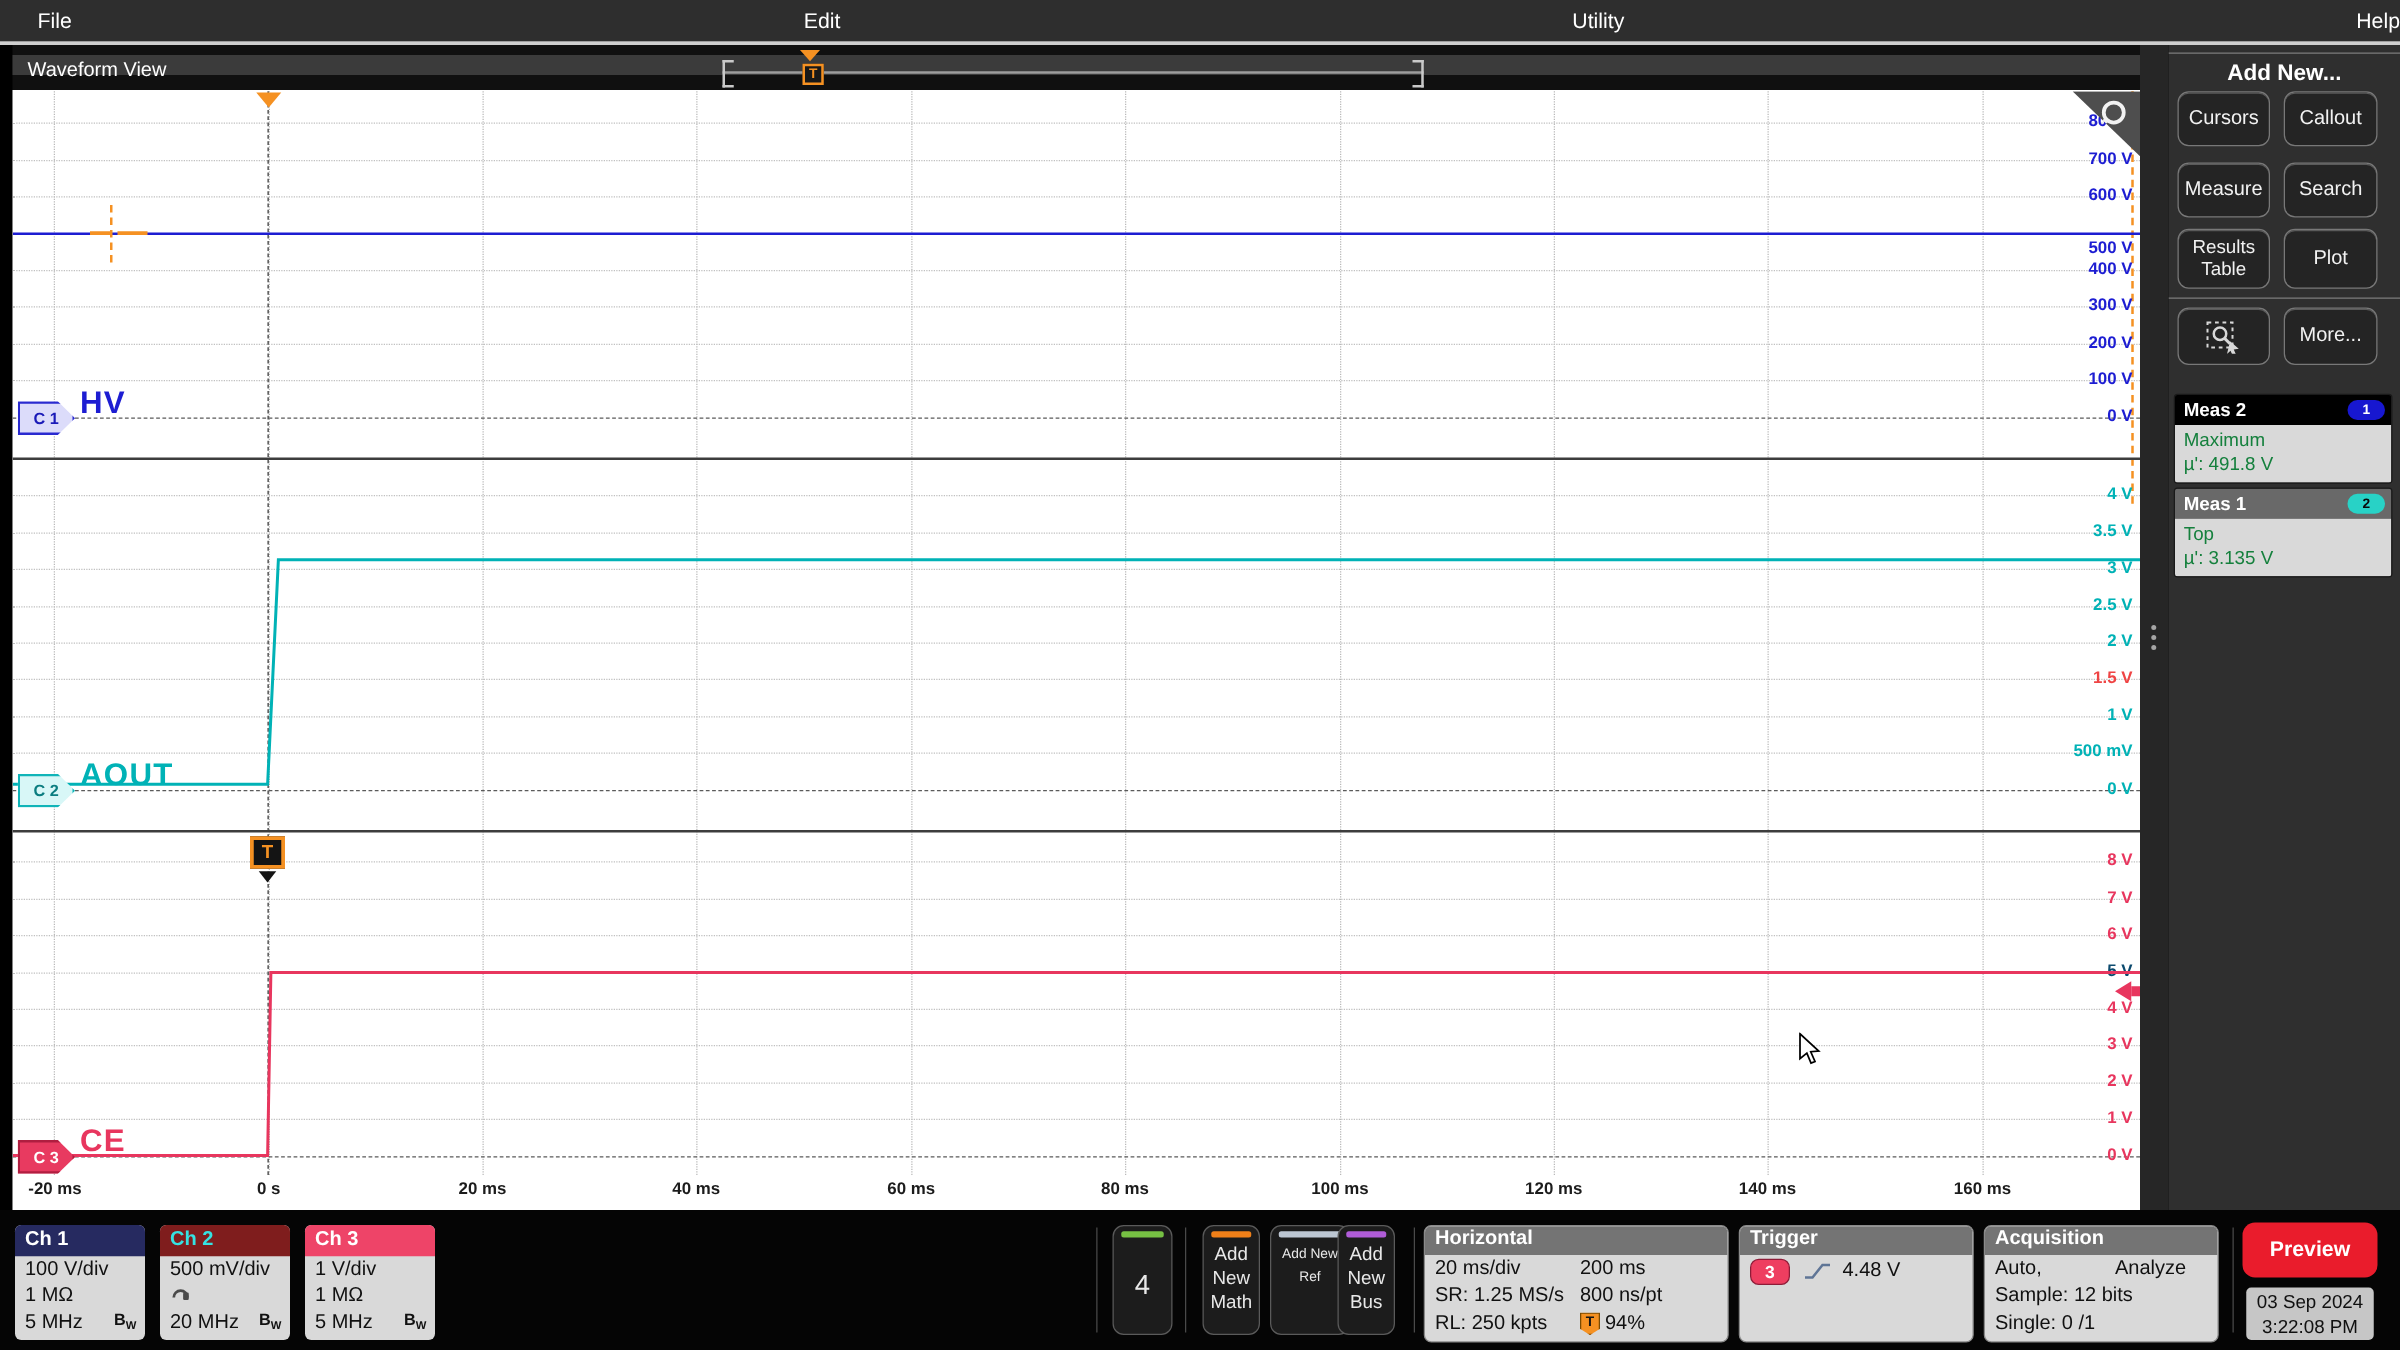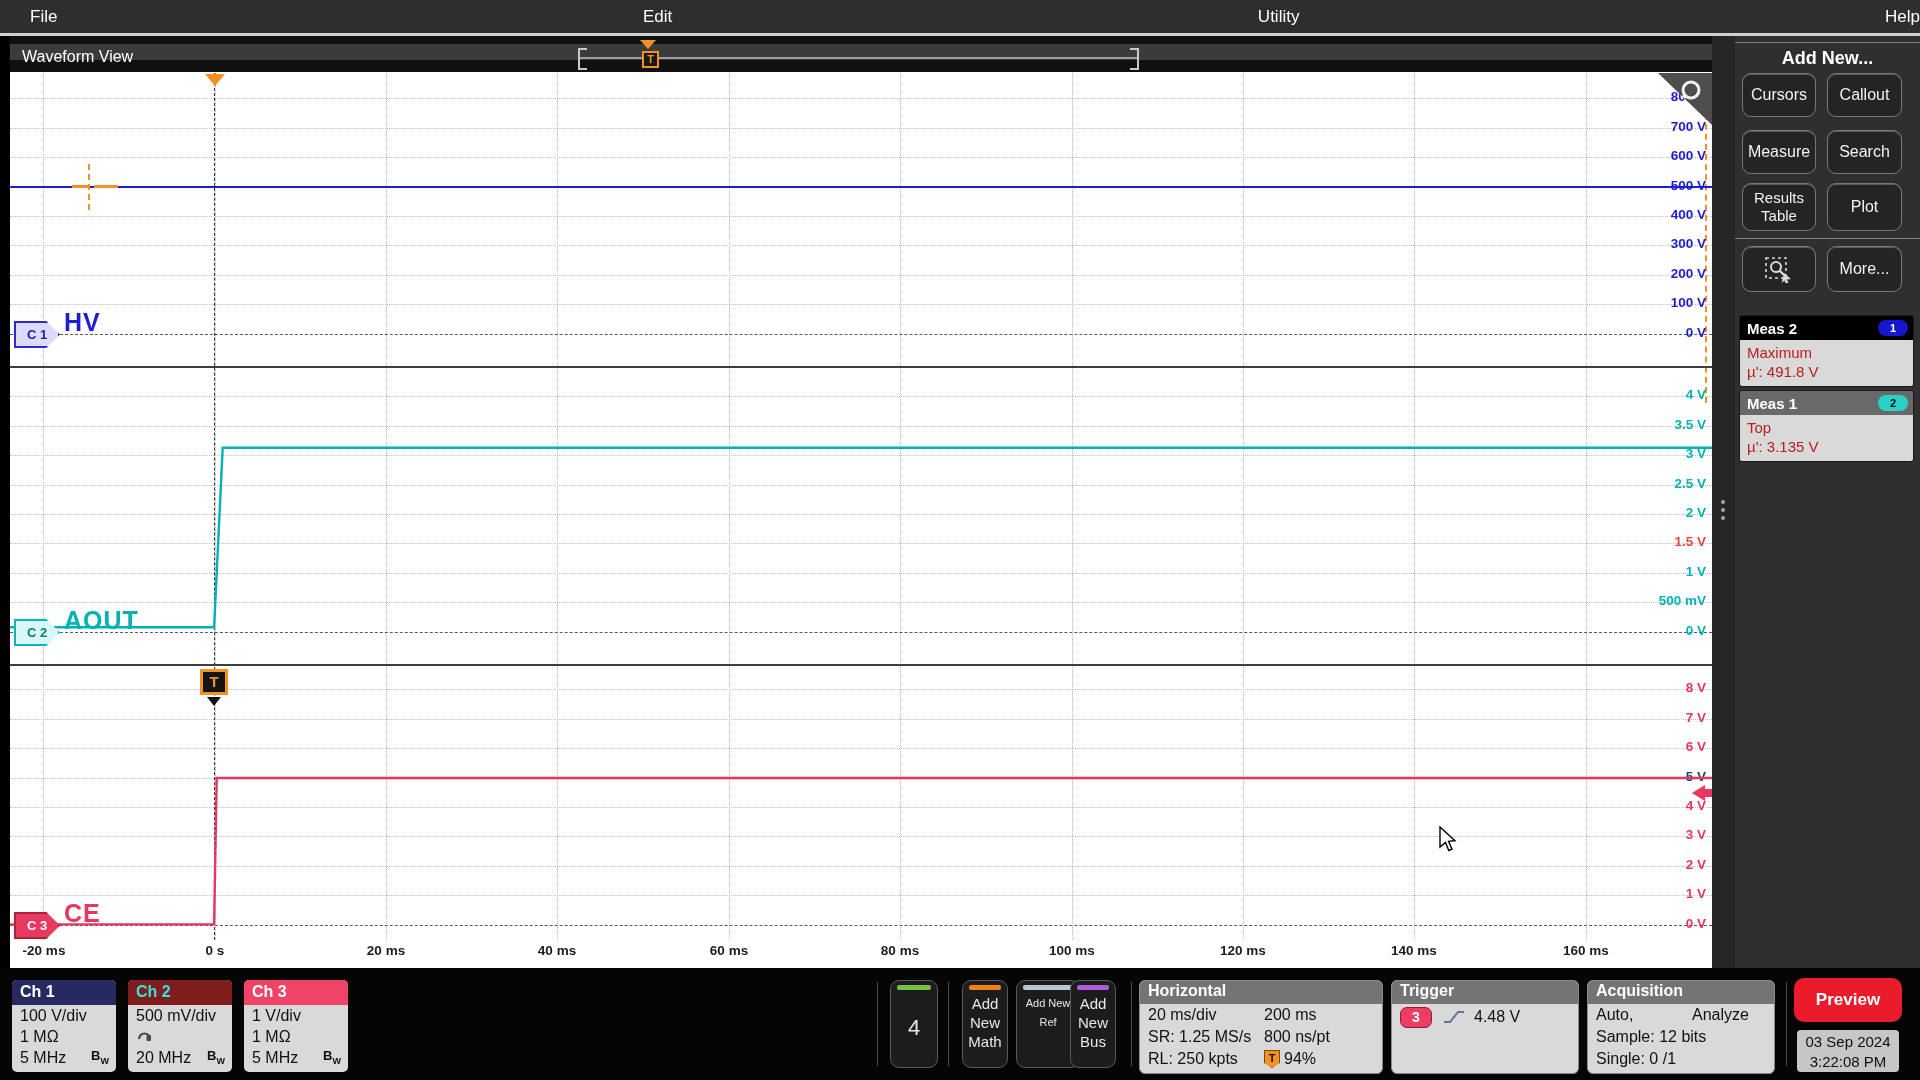--- a/index.html
+++ b/index.html
@@ -73,21 +73,21 @@
   .rp-hr{position:absolute;left:0;width:185px;height:1px;background:#7d7d7d;}
   .rp-title{position:absolute;left:0;top:12px;width:185px;text-align:center;color:#fff;font-size:18px;font-weight:bold;}
   .rpbtn{position:absolute;background:#242424;border:1px solid #787878;border-radius:9px;color:#f2f2f2;
          font-size:16px;display:flex;align-items:center;justify-content:center;text-align:center;
          box-shadow:inset 0 1px 0 #5a5a5a;line-height:18px;cursor:pointer;}
   .meascard{position:absolute;left:4px;width:173px;border-radius:3px;overflow:hidden;border:1px solid #1a1a1a;}
   .mhead{height:24px;display:flex;justify-content:space-between;align-items:center;
          padding:0 5px 0 7px;font-weight:bold;font-size:15px;color:#fff;}
   .mpill{width:30px;height:16px;border-radius:9px;font-size:11px;font-weight:bold;
          text-align:center;line-height:16px;}
-  .mbody{background:#d9d9d9;font-size:15px;padding:3px 7px 5px 7px;line-height:19px;color:#b91c1c;}
+  .mbody{background:#d9d9d9;font-size:15px;padding:3px 7px 5px 7px;line-height:19px;color:#15803d;}
 
   
   .bottombar{position:absolute;left:0;top:968px;width:1920px;height:112px;background:#050505;}
   .chcard{position:absolute;top:12px;width:104px;height:92px;background:#d9d9d9;border-radius:5px;overflow:hidden;}
   .chead{height:25px;font-size:16px;font-weight:bold;padding:3px 0 0 8px;box-sizing:border-box;}
   .crow{font-size:16px;color:#111;padding-left:8px;line-height:21px;height:21px;}
   .bw{position:absolute;right:7px;bottom:6px;font-size:13px;font-weight:bold;color:#111;}
   .bw sub{font-size:9px;}
   .vdiv{position:absolute;top:14px;width:1px;height:84px;background:#4a4a4a;}
   .sqbtn{position:absolute;top:12px;height:88px;background:#1c1c1c;border:1px solid #5a5a5a;border-radius:9px;
@@ -179,21 +179,21 @@
       <div class="xlabel" style="left: 1369px;">140 ms</div>
       <div class="vgrid" style="left: 1576px;"></div>
       <div class="xlabel" style="left: 1541px;">160 ms</div>
       <div class="hgrid" style="top: 26px;"></div>
       <div class="ylabel" style="top: 17px; color: rgb(29, 29, 210);">800 V</div>
       <div class="hgrid" style="top: 56px;"></div>
       <div class="ylabel" style="top: 47px; color: rgb(29, 29, 210);">700 V</div>
       <div class="hgrid" style="top: 85px;"></div>
       <div class="ylabel" style="top: 76px; color: rgb(29, 29, 210);">600 V</div>
       <div class="hgrid" style="top: 115px;"></div>
-      <div class="ylabel" style="top: 106px; color: rgb(29, 29, 210);">500 V</div>
+      <div class="ylabel" style="top: 118px; color: rgb(29, 29, 210);">500 V</div>
       <div class="hgrid" style="top: 144px;"></div>
       <div class="ylabel" style="top: 135px; color: rgb(29, 29, 210);">400 V</div>
       <div class="hgrid" style="top: 173px;"></div>
       <div class="ylabel" style="top: 164px; color: rgb(29, 29, 210);">300 V</div>
       <div class="hgrid" style="top: 203px;"></div>
       <div class="ylabel" style="top: 194px; color: rgb(29, 29, 210);">200 V</div>
       <div class="hgrid" style="top: 232px;"></div>
       <div class="ylabel" style="top: 223px; color: rgb(29, 29, 210);">100 V</div>
       <div class="hgrid hzero" style="top: 262px;"></div>
       <div class="ylabel" style="top: 253px; color: rgb(29, 29, 210);">0 V</div>

